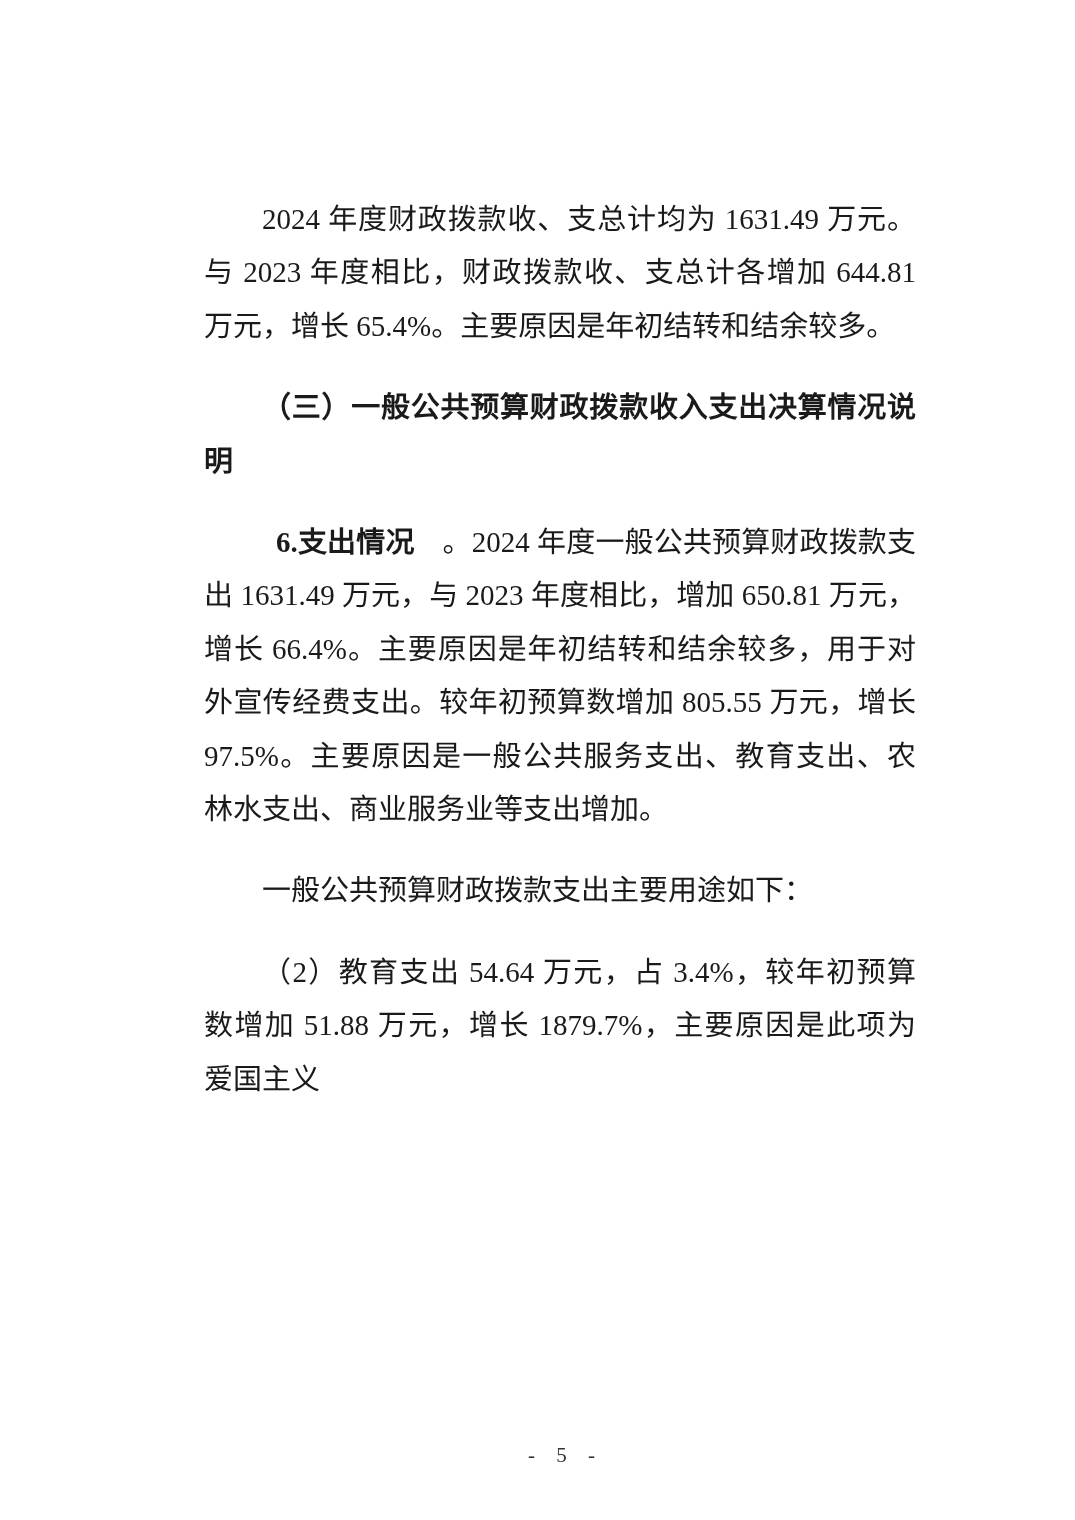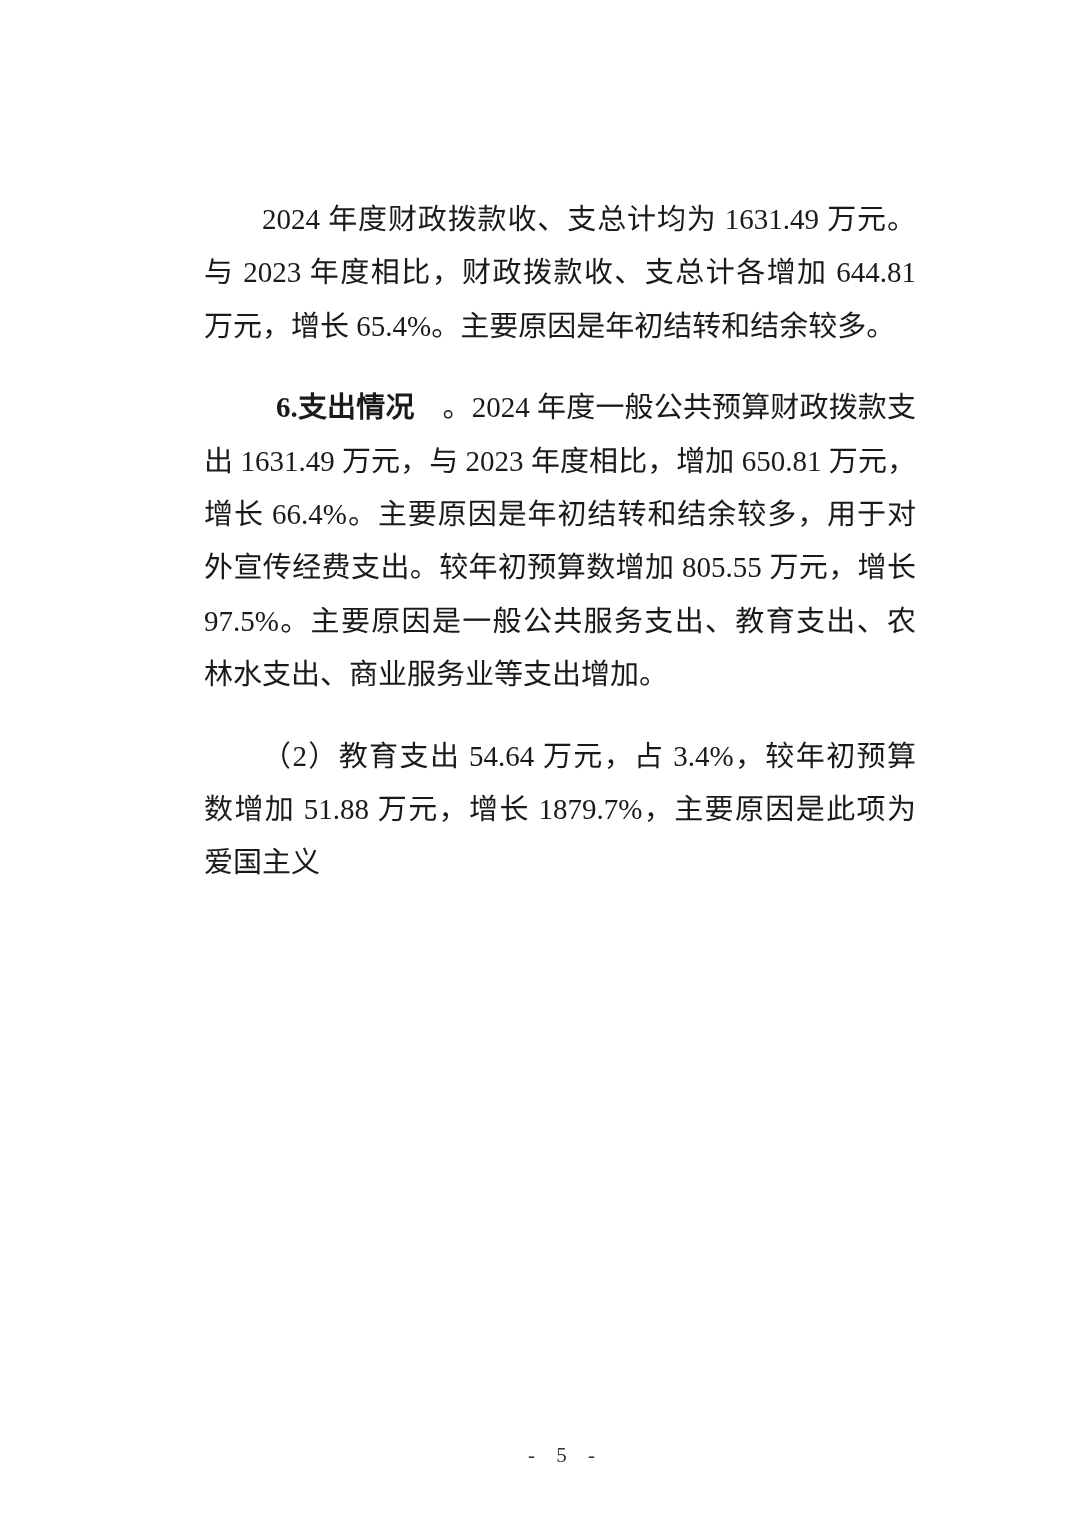--- a/index.html
+++ b/index.html
@@ -50,24 +50,26 @@
   }
 </style>
 </head>
 <body>
 
 <div class="page">
   <div class="content">
 
     <p class="para">2024 年度财政拨款收、支总计均为 1631.49 万元。与 2023 年度相比，财政拨款收、支总计各增加 644.81 万元，增长 65.4%。主要原因是年初结转和结余较多。</p>
 
+    <p class="heading">（三）一般公共预算财政拨款收入支出决算情况说明</p>
 
 
     <p class="para"><span class="lead">6.支出情况</span><span>。2024 年度一般公共预算财政拨款支出 1631.49 万元，与 2023 年度相比，增加 650.81 万元，增长 66.4%。主要原因是年初结转和结余较多，用于对外宣传经费支出。较年初预算数增加 805.55 万元，增长 97.5%。主要原因是一般公共服务支出、教育支出、农林水支出、商业服务业等支出增加。</span></p>
 
+    <p class="para">一般公共预算财政拨款支出主要用途如下：</p>
 
 
     <p class="para">（2）教育支出 54.64 万元，占 3.4%，较年初预算数增加 51.88 万元，增长 1879.7%，主要原因是此项为爱国主义</p>
 
   </div>
 
   <div class="footer">- 5 -</div>
 </div>
 
 </body></html>

